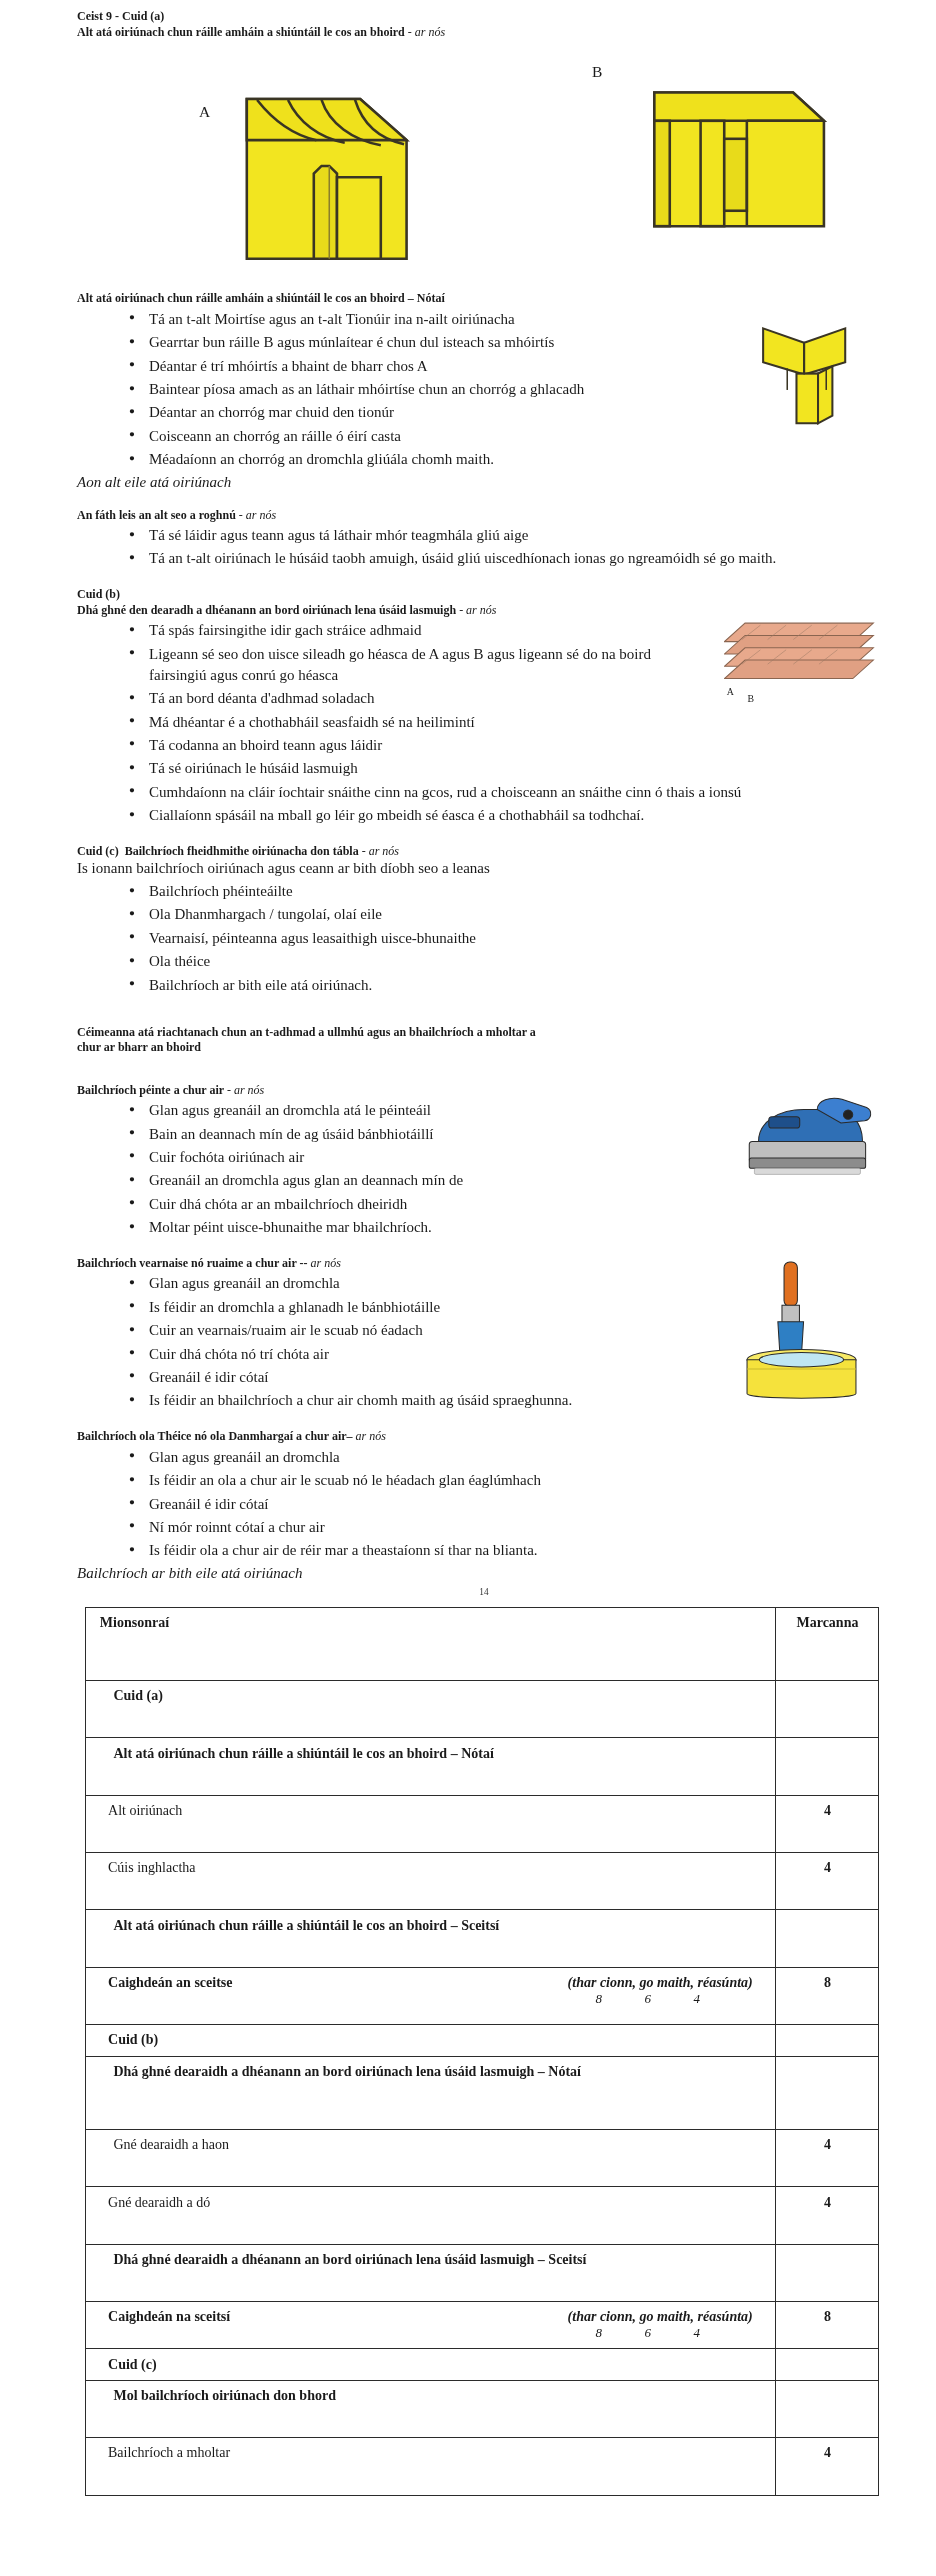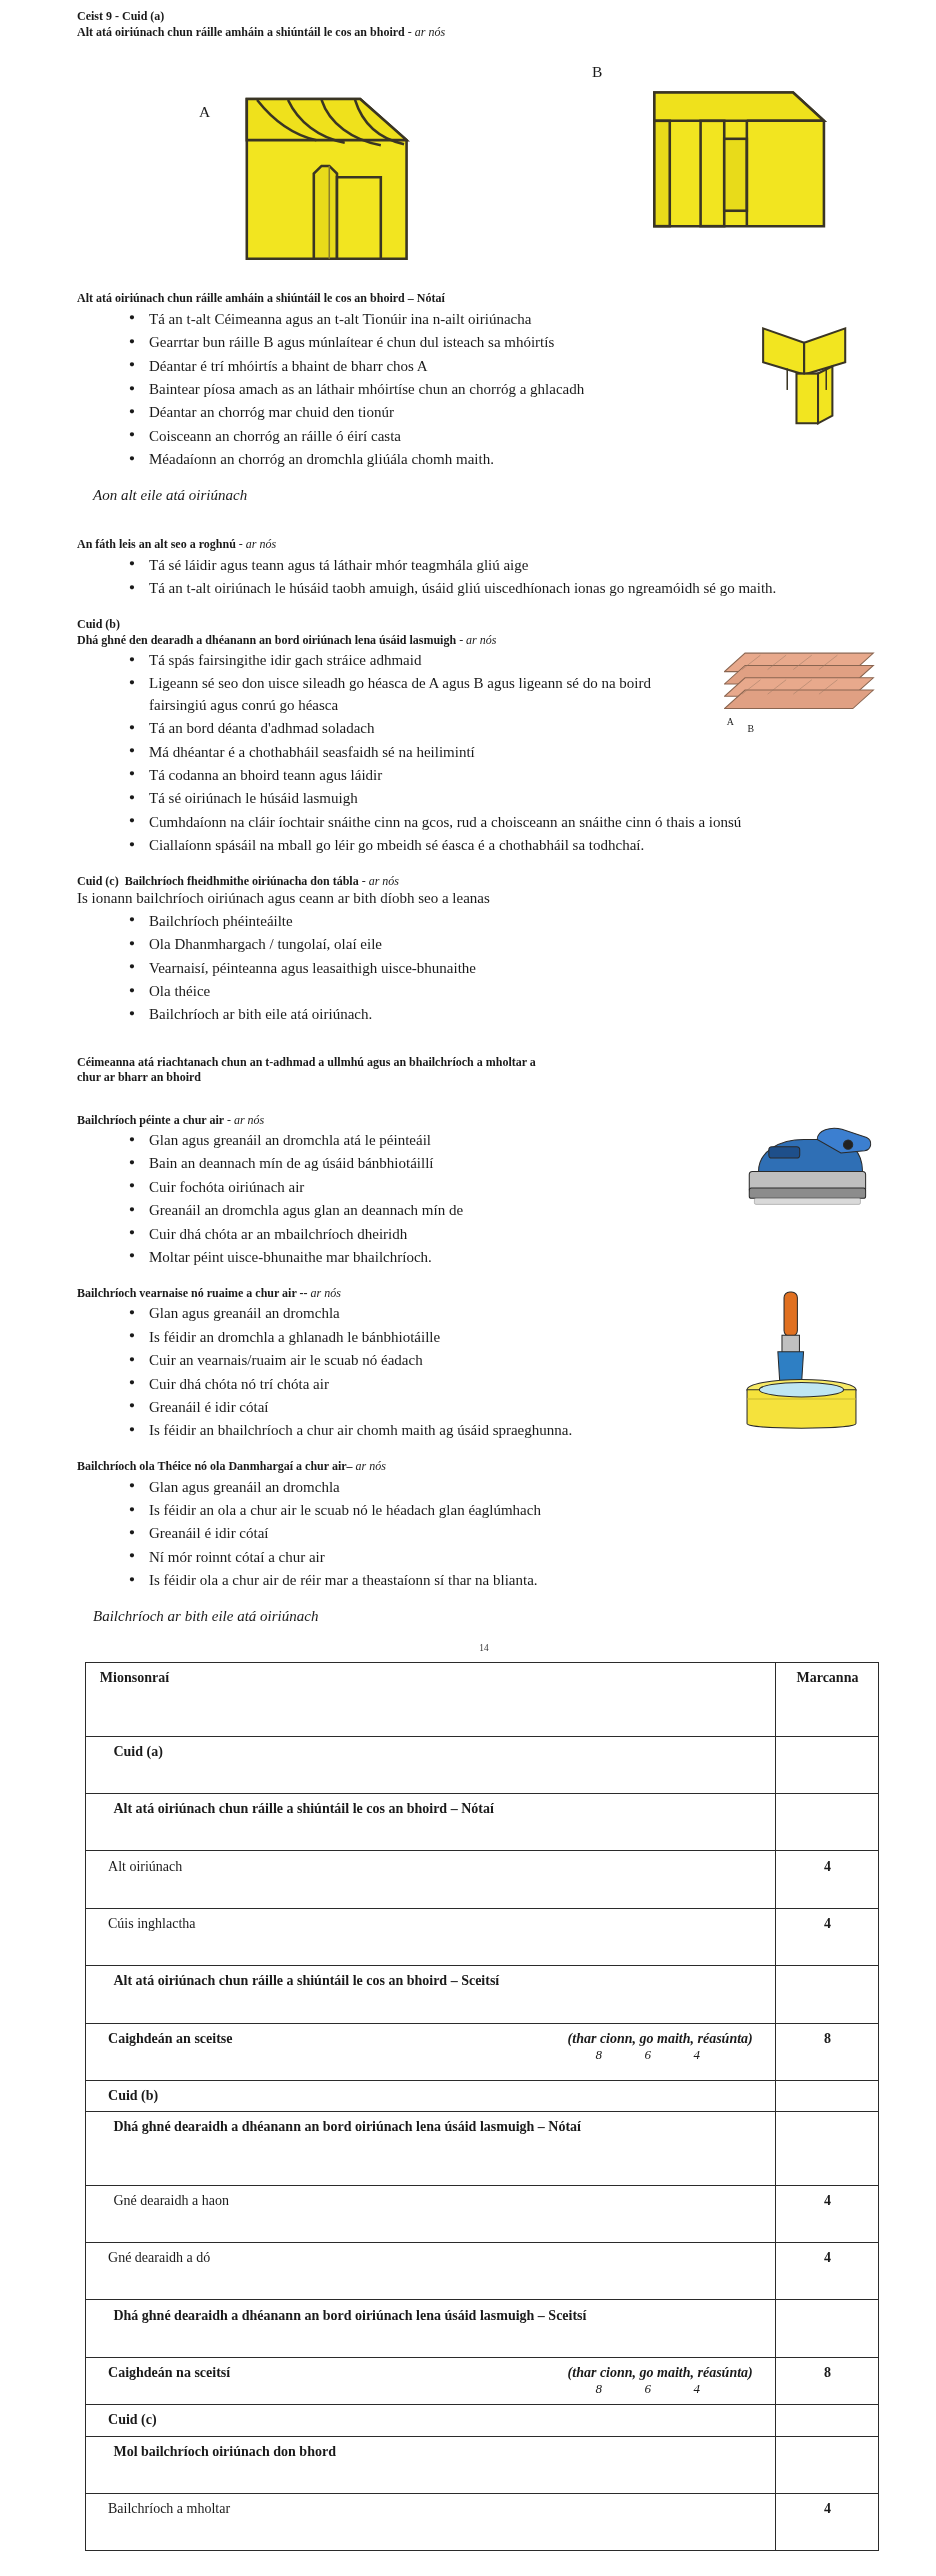--- a/index.html
+++ b/index.html
@@ -34,21 +34,21 @@
   }
   .para {
     font-size: 15px;
     line-height: 1.3;
     margin: 0;
   }
   .ital-line {
     font-style: italic;
     font-size: 15px;
     line-height: 1.3;
-    margin: 16px;
+    margin: 0;
   }
   ul.bullets {
     margin: 2.1px 0 0 0;
     padding-left: 49px;
     list-style: none;
   }
   ul.bullets li {
     position: relative;
     font-size: 15px;
     line-height: 1.42;
@@ -220,21 +220,21 @@
           <path d="M95,58 L95,120"></path>
           <path d="M80,118 L122,118"></path>
           <path d="M62,108 L62,150"></path>
           <path d="M138,108 L138,150"></path>
         </g>
       </svg>
     </div>
 
     <div class="h-bold">Alt atá oiriúnach chun ráille amháin a shiúntáil le cos an bhoird – Nótaí</div>
     <ul class="bullets">
-      <li>Tá an t-alt Céimeanna agus an t-alt Tionúir ina n-ailt oiriúnacha</li>
+      <li>Tá an t-alt Moirtíse agus an t-alt Tionúir ina n-ailt oiriúnacha</li>
       <li>Gearrtar bun ráille B agus múnlaítear é chun dul isteach sa mhóirtís</li>
       <li>Déantar é trí mhóirtís a bhaint de bharr chos A</li>
       <li>Baintear píosa amach as an láthair mhóirtíse chun an chorróg a ghlacadh</li>
       <li>Déantar an chorróg mar chuid den tionúr</li>
       <li>Coisceann an chorróg an ráille ó éirí casta</li>
       <li>Méadaíonn an chorróg an dromchla gliúála chomh maith.</li>
     </ul>
     <div class="ital-line">Aon alt eile atá oiriúnach</div>
   </div>
 

